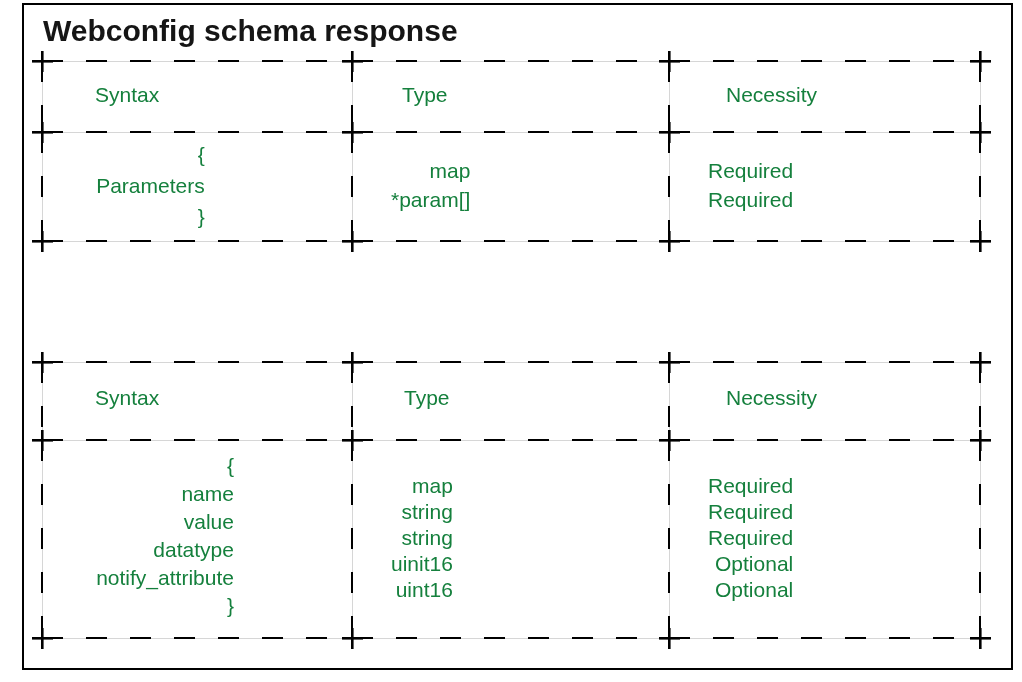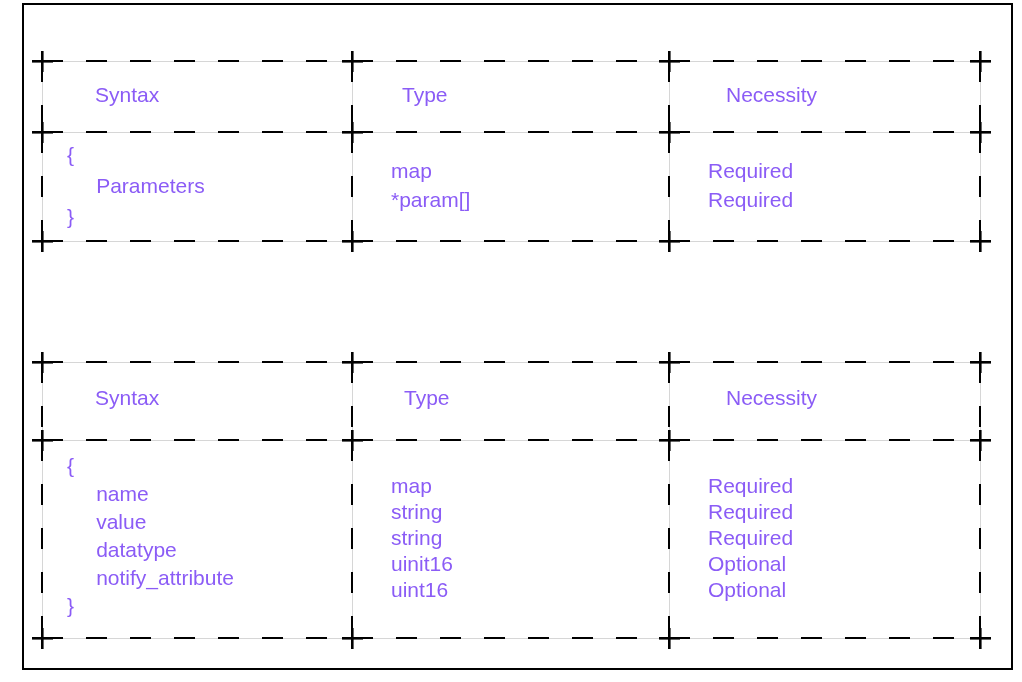--- a/index.html
+++ b/index.html
@@ -29,21 +29,22 @@
   }
   .t1 { left: 43px; top: 14px; }
   .t2 { left: 47px; top: 311px; }
   .tbl { position: absolute; width: 938px; }
   .tbl1 { left: 42px; top: 61px;  height: 180px; }
   .tbl2 { left: 42px; top: 362px; height: 276px; }
   .cell {
     position: absolute;
     font-size: 21px;
     white-space: pre;
-    color: #8b5cf6;
+    color: #15803d;
+    text-align: right;
   }
   .hdr { line-height: 24px; }
   .lines { }
   
   .hseg {
     position: absolute;
     height: 2.6px;
     background:
       repeating-linear-gradient(90deg, #000 0 21px, transparent 21px 44px),
       linear-gradient(180deg, transparent 0 0.7px, #d6d6d6 0.7px 1.9px, transparent 1.9px);
@@ -62,20 +63,21 @@
       linear-gradient(#000, #000) center / 100% 2.6px no-repeat,
       linear-gradient(#000, #000) center / 2.6px 100% no-repeat;
   }
 </style>
 </head>
 <body>
 
 <div class="canvas">
   <div class="frame"></div>
 
+  <h1 class="title t1">Webconfig schema response</h1>
 
   <div class="tbl tbl1">
     <div class="cell hdr" style="left:53px;  top:22px">Syntax</div>
     <div class="cell hdr" style="left:360px; top:22px">Type</div>
     <div class="cell hdr" style="left:684px; top:22px">Necessity</div>
     <div class="cell lines" style="left:25px;  top:78px; line-height:31px">{
      Parameters
 }</div>
     <div class="cell lines" style="left:349px; top:95px; line-height:29px">map
 *param[]</div>

